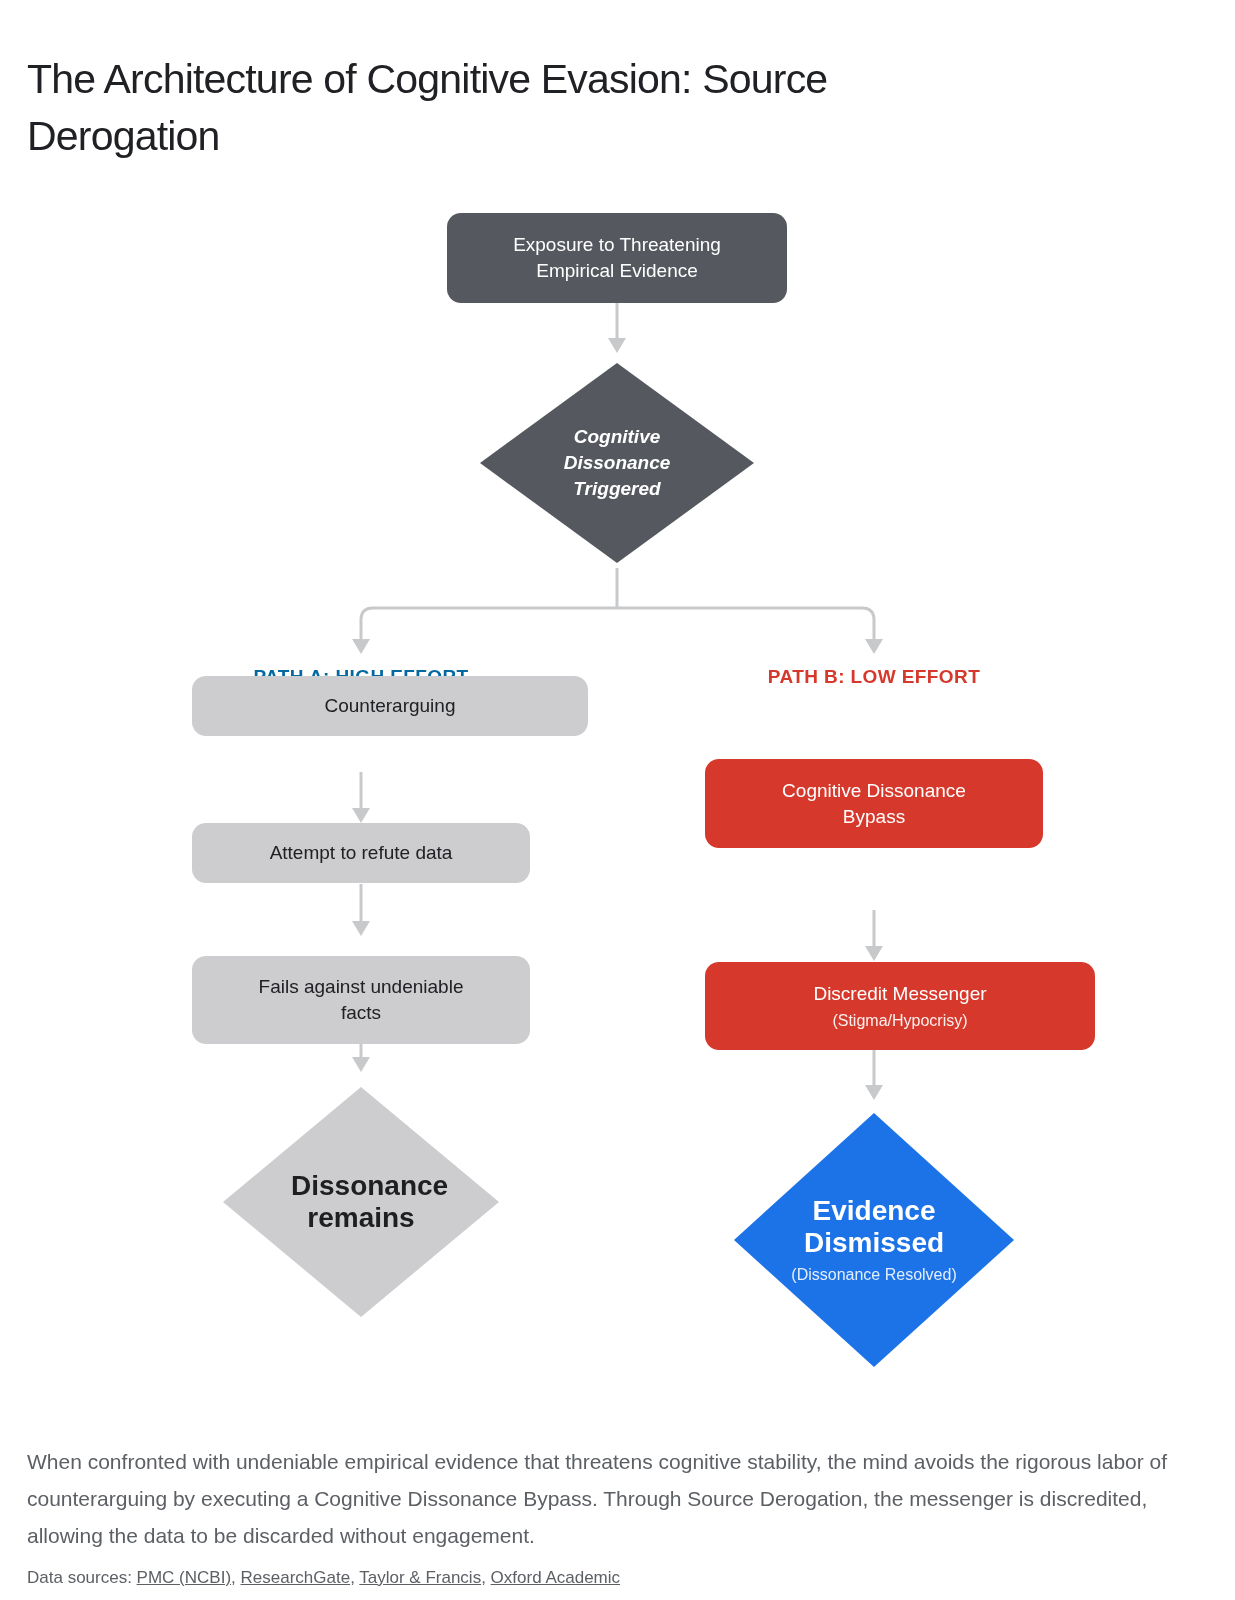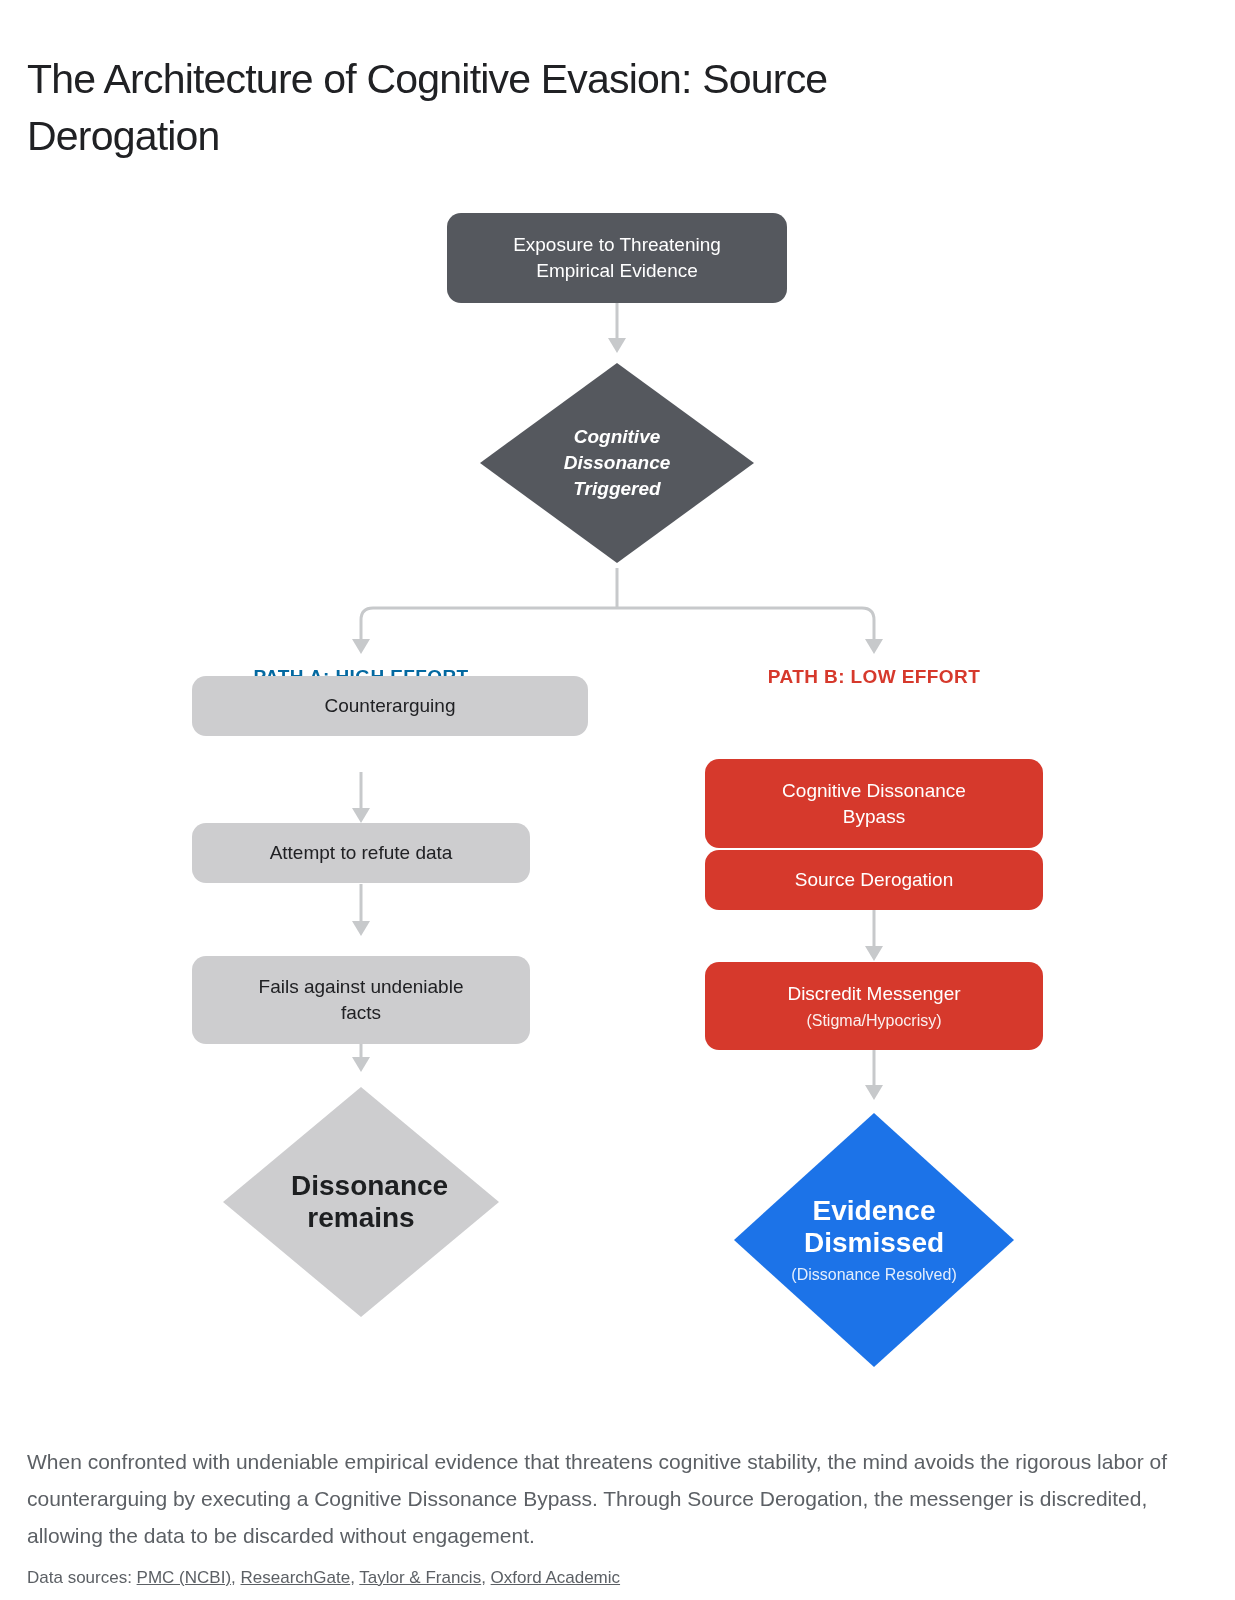--- a/index.html
+++ b/index.html
@@ -142,25 +142,22 @@
   <div class="abs diamond gray" style="left:223px; top:1087px; width:276px; height:230px;">
     <div class="main">Dissonance remains</div>
   </div>
 
   <div class="abs path-label accent" style="left:705px; top:666px;">PATH B: LOW EFFORT</div>
 
   <div class="abs node red" style="left:705px; top:711px; width:338px; height:89px;margin-top:48px;">
     <div class="constrain-narrow">Cognitive Dissonance Bypass</div>
   </div>
 
-  <div class="abs node red" style="left:705px; top:850px; width:338px; height:60px;">
-    <div class="constrain">Source Derogation</div>
-  </div>
 
-  <div class="abs node red" style="left:705px; top:962px; width:338px; height:88px;">
+  <div class="abs node red" style="left:705px; top:962px; width:390px; height:88px;">
     <div class="constrain">Discredit Messenger</div>
     <div class="sub">(Stigma/Hypocrisy)</div>
   </div>
 
   <div class="abs diamond blue" style="left:734px; top:1113px; width:280px; height:254px;">
     <div class="main">Evidence Dismissed</div>
     <div class="sub">(Dissonance Resolved)</div>
   </div>
 
   <p class="abs summary">When confronted with undeniable empirical evidence that threatens cognitive stability, the mind avoids the rigorous labor of counterarguing by executing a Cognitive Dissonance Bypass. Through Source Derogation, the messenger is discredited, allowing the data to be discarded without engagement.</p>

